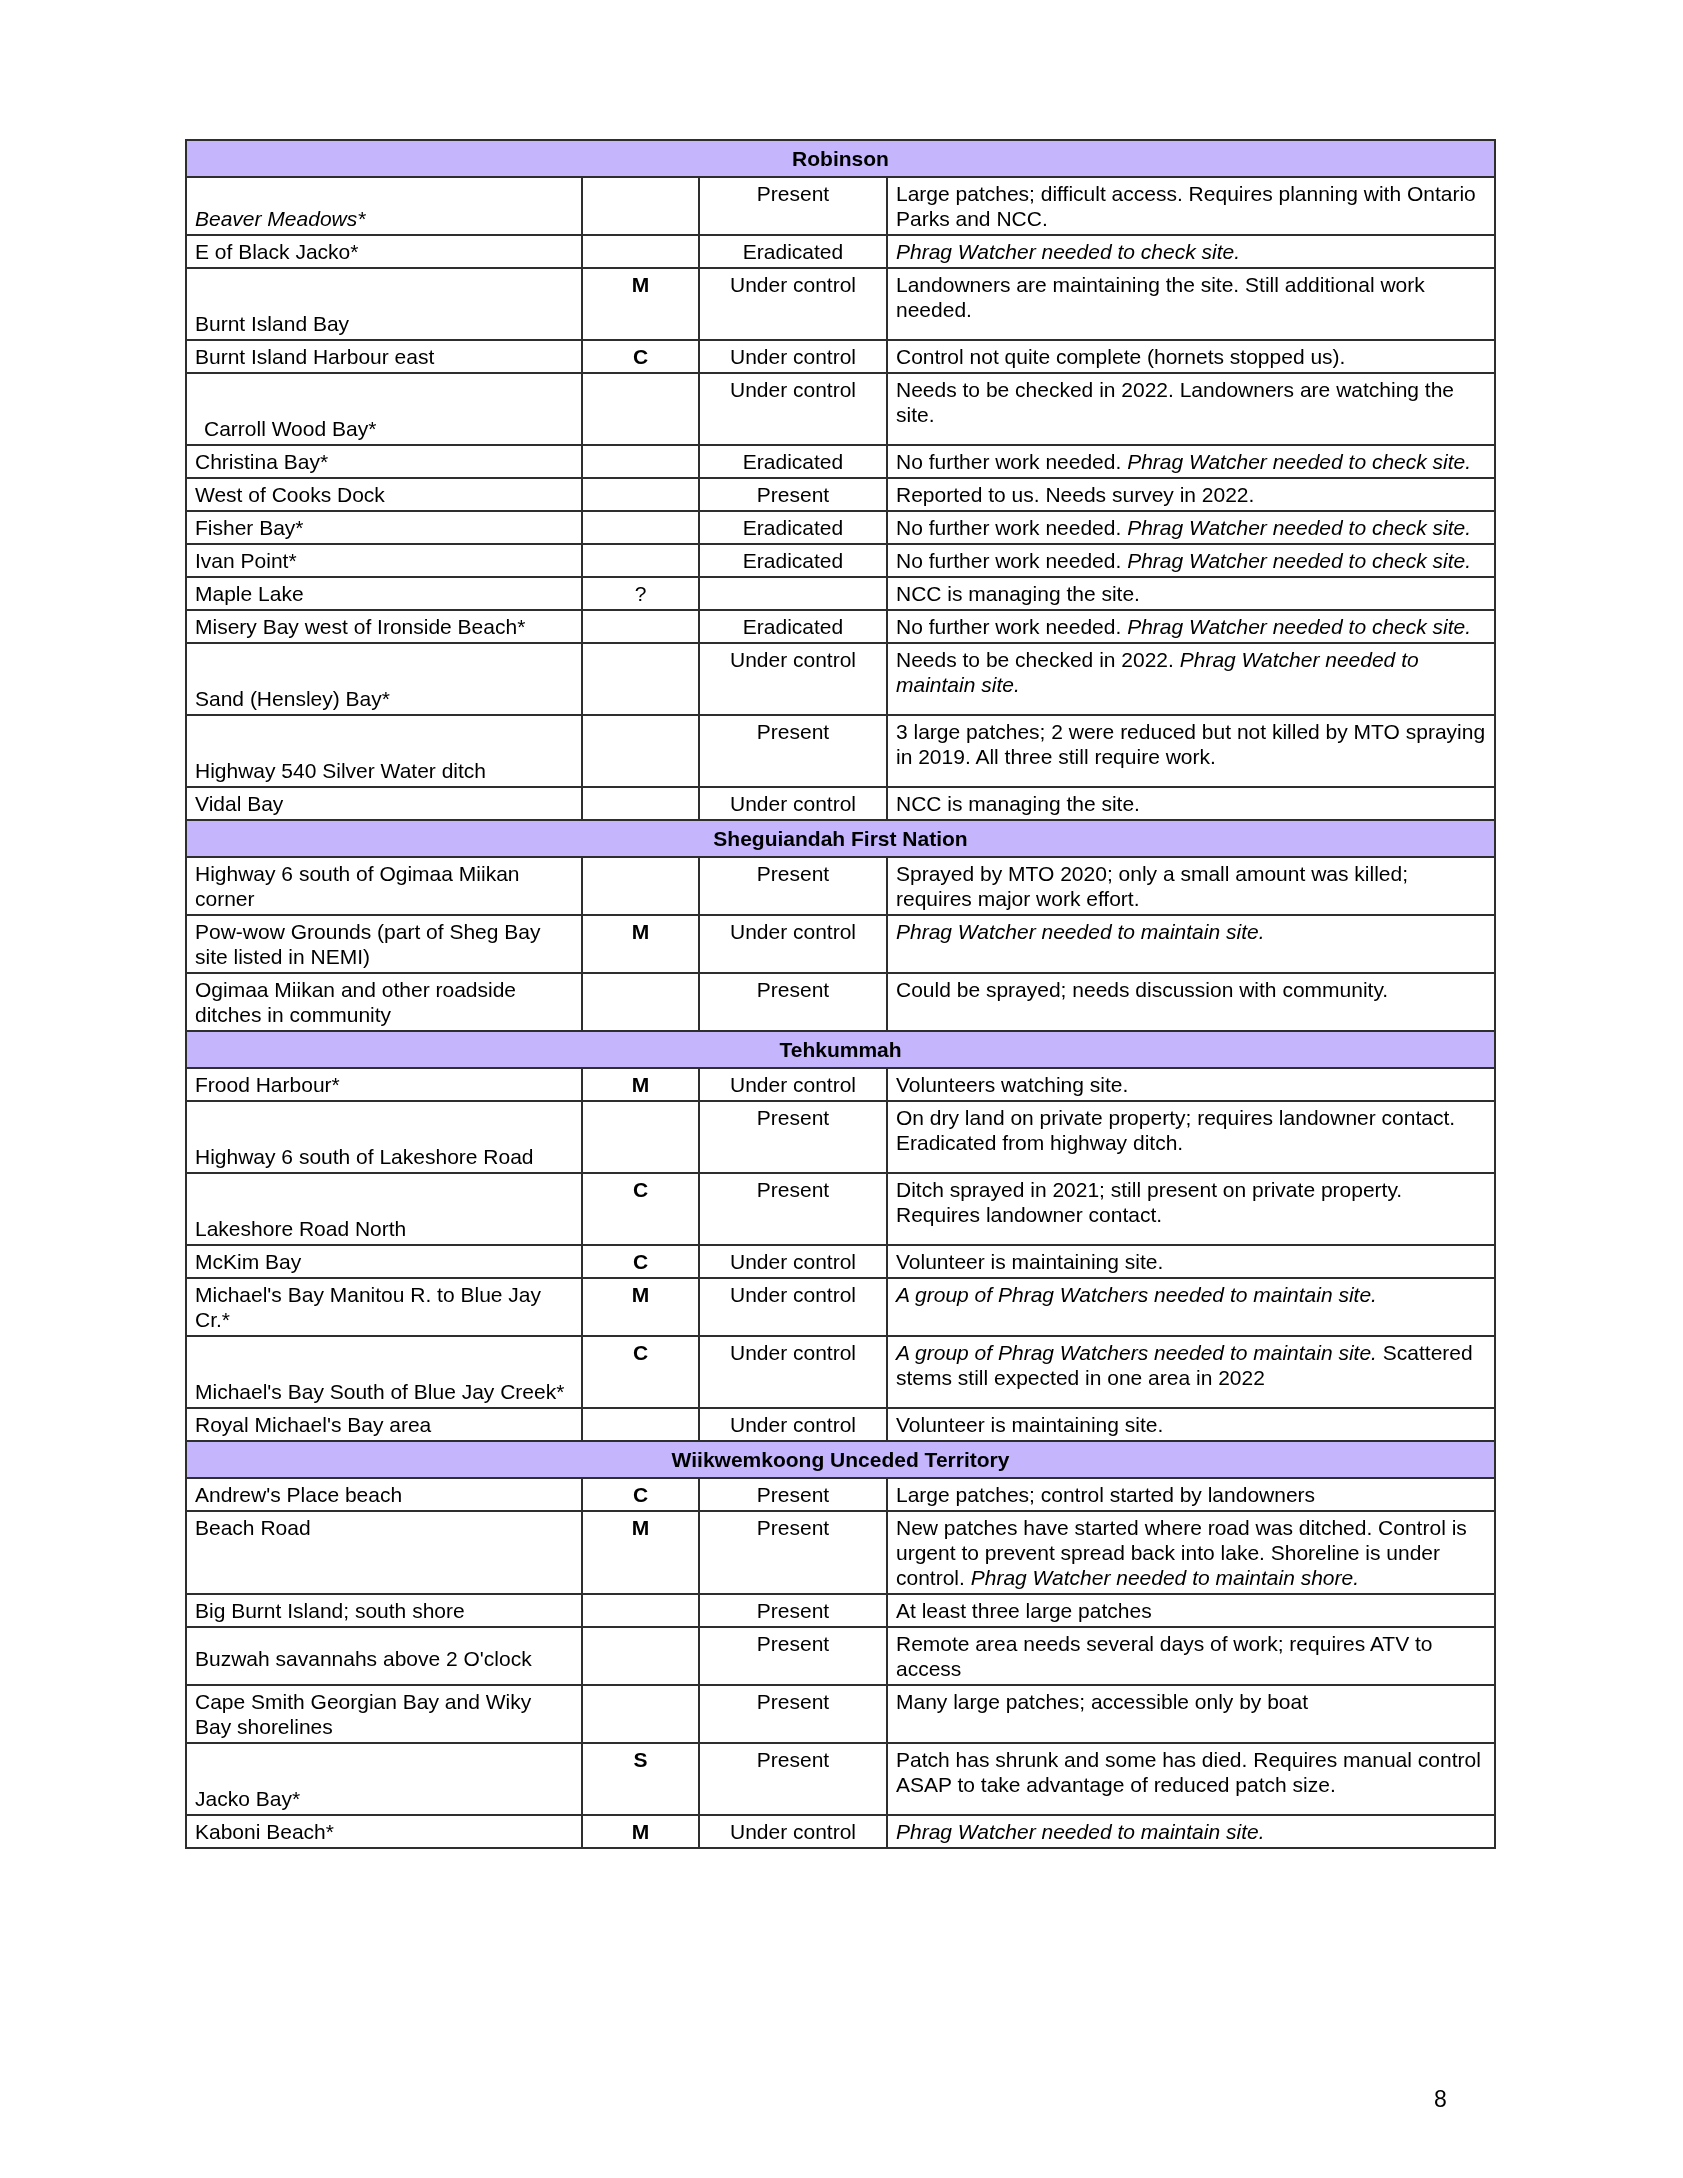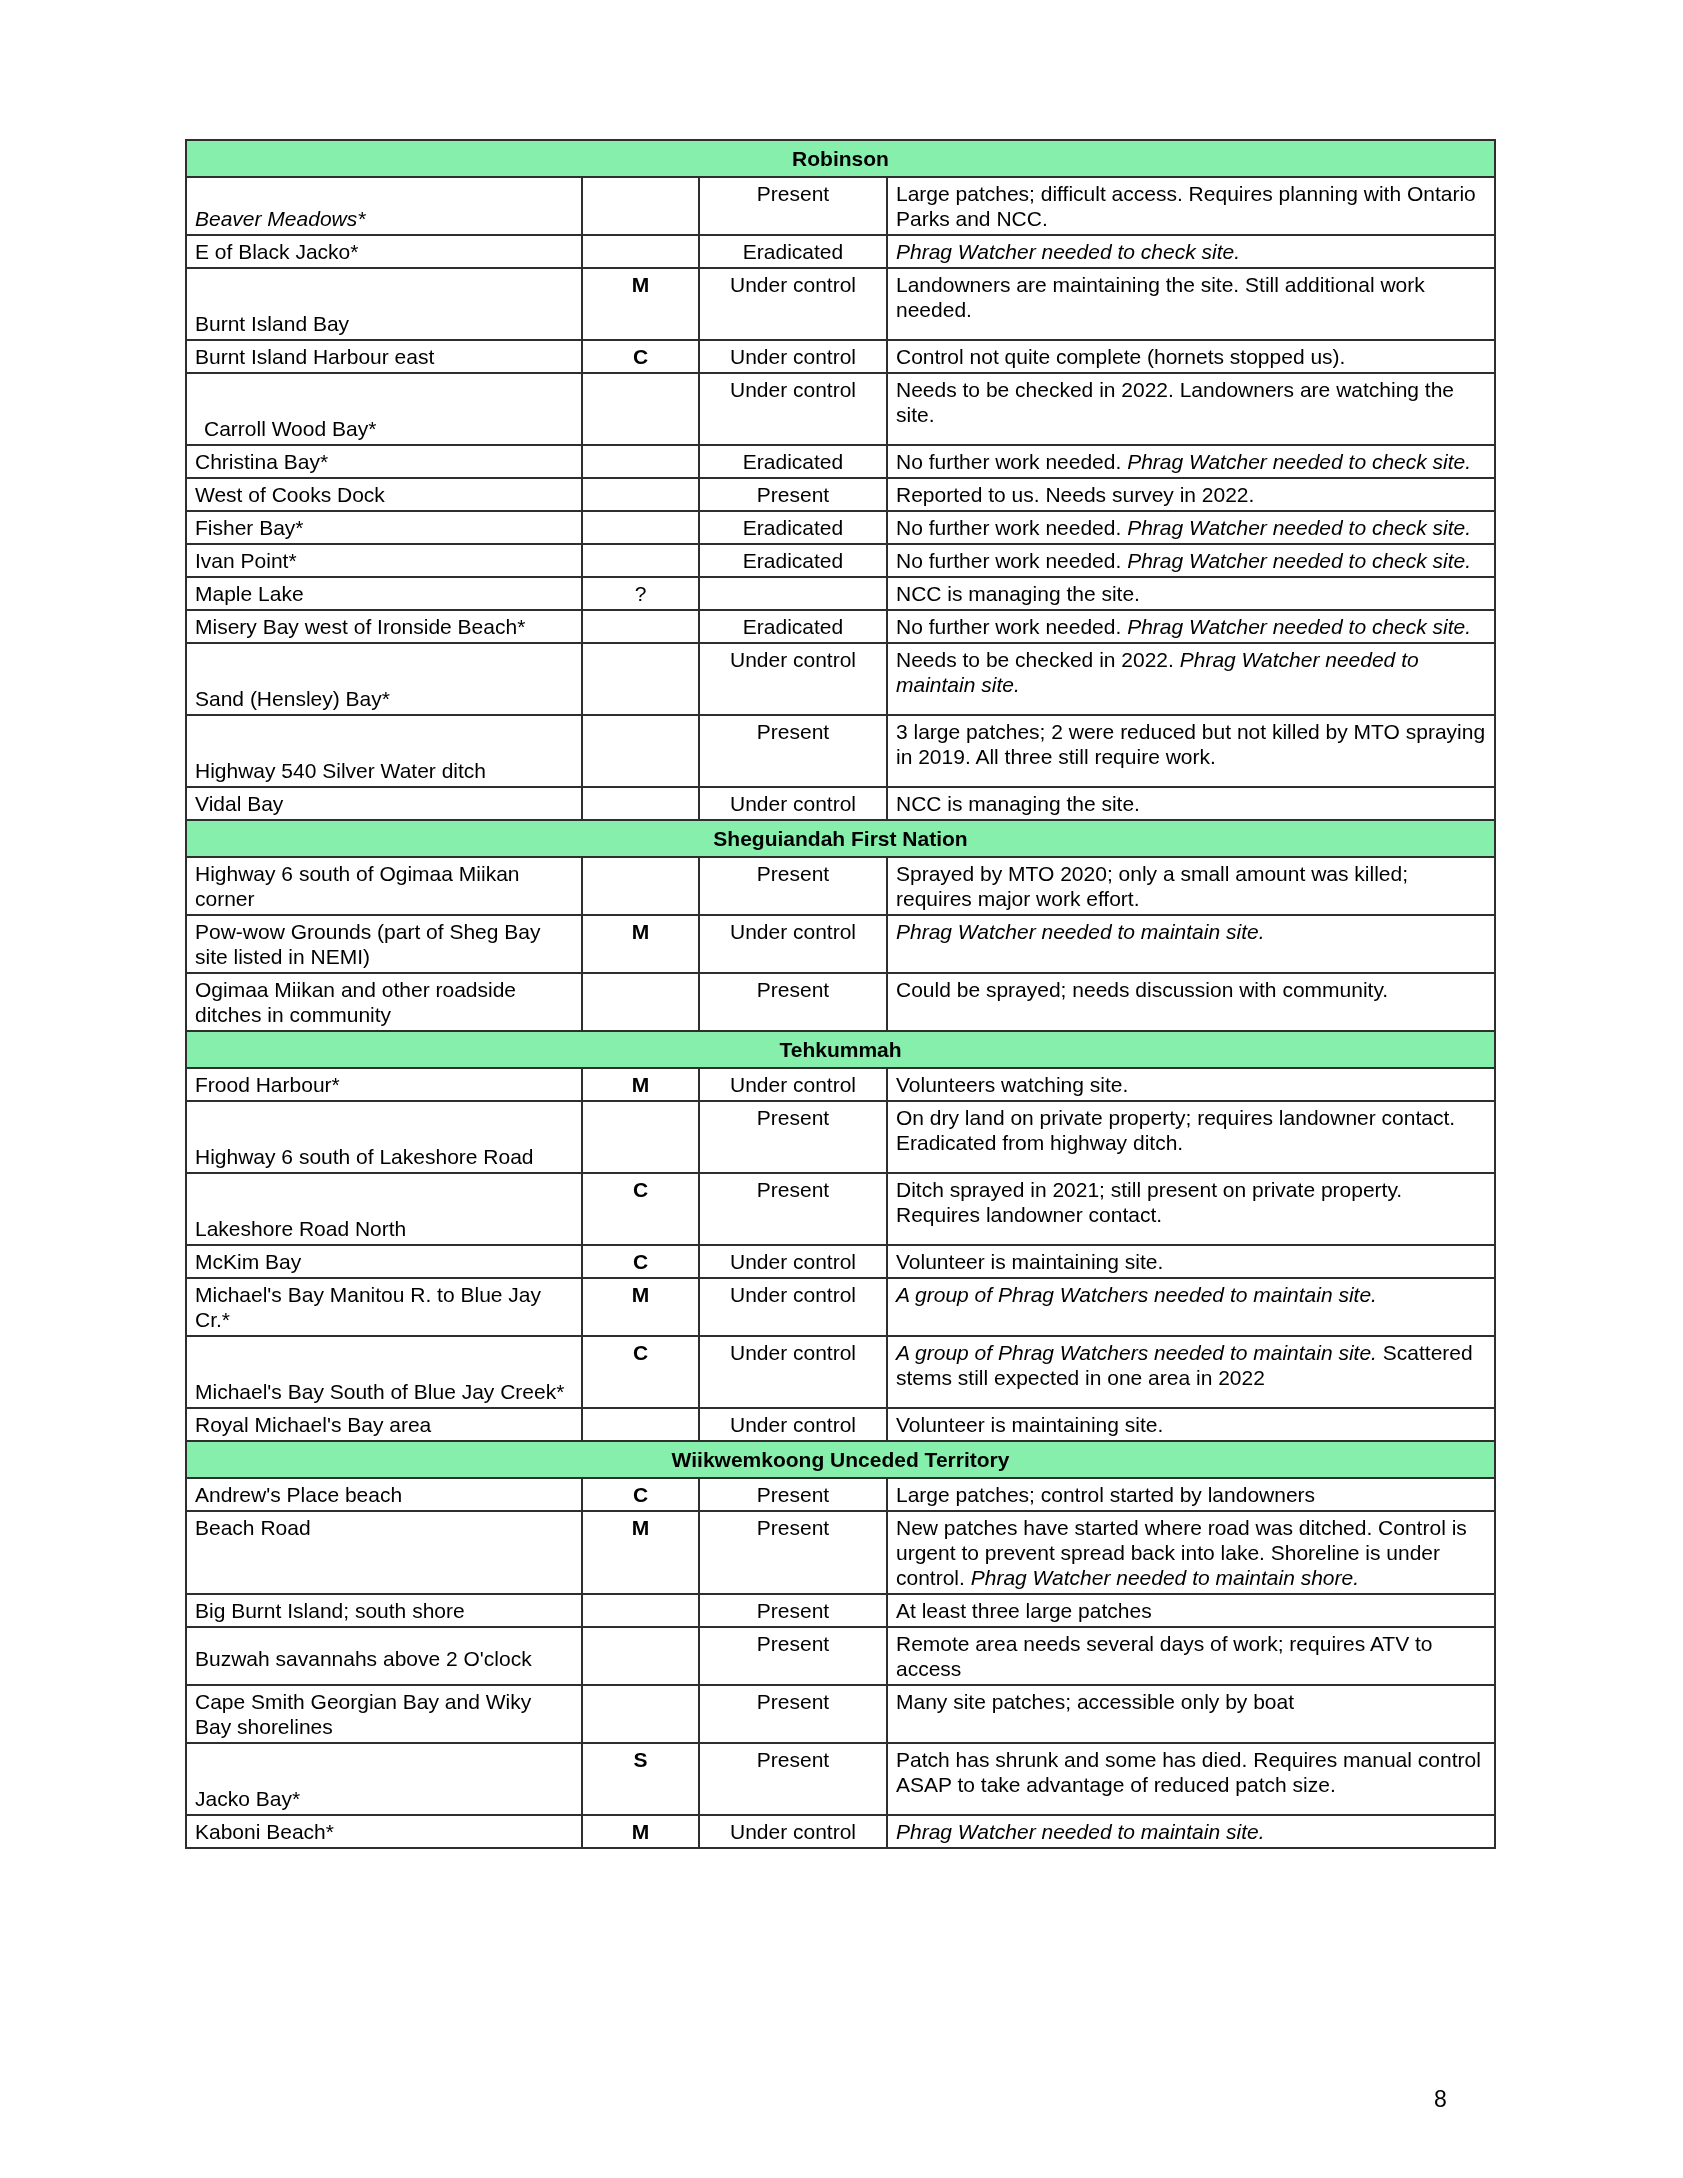--- a/index.html
+++ b/index.html
@@ -30,21 +30,21 @@
     font-size: 21px;
     line-height: 25px;
   }
   table.sites td {
     border: 2px solid #2e2e2e;
     padding: 3px 8px;
     overflow-wrap: break-word;
     vertical-align: top;
   }
   tr.section-row td {
-    background: #86efac;
+    background: #c4b5fd;
     text-align: center;
     font-weight: bold;
     padding: 5px 8px;
   }
   td.site {
     vertical-align: bottom;
     padding-right: 61px;
     padding-bottom: 6px;
   }
   td.code {
@@ -315,21 +315,21 @@
           <td class="status">Present</td>
           <td class="notes">
             <div><span>Remote area needs several days of work; requires ATV to access</span></div>
           </td>
         </tr>
         <tr class="data-row">
           <td class="site"><span style="display: inline-block;">Cape Smith Georgian Bay and Wiky Bay shorelines</span></td>
           <td class="code"></td>
           <td class="status">Present</td>
           <td class="notes">
-            <div><span>Many site patches; accessible only by boat</span></div>
+            <div><span>Many large patches; accessible only by boat</span></div>
           </td>
         </tr>
         <tr class="data-row">
           <td class="site" style="padding-top: 42px; margin-left: 36px;"><span style="display: inline-block;">Jacko Bay*</span></td>
           <td class="code">S</td>
           <td class="status">Present</td>
           <td class="notes">
             <div><span>Patch has shrunk and some has died. Requires manual control ASAP to take advantage of reduced patch size.</span></div>
           </td>
         </tr>

